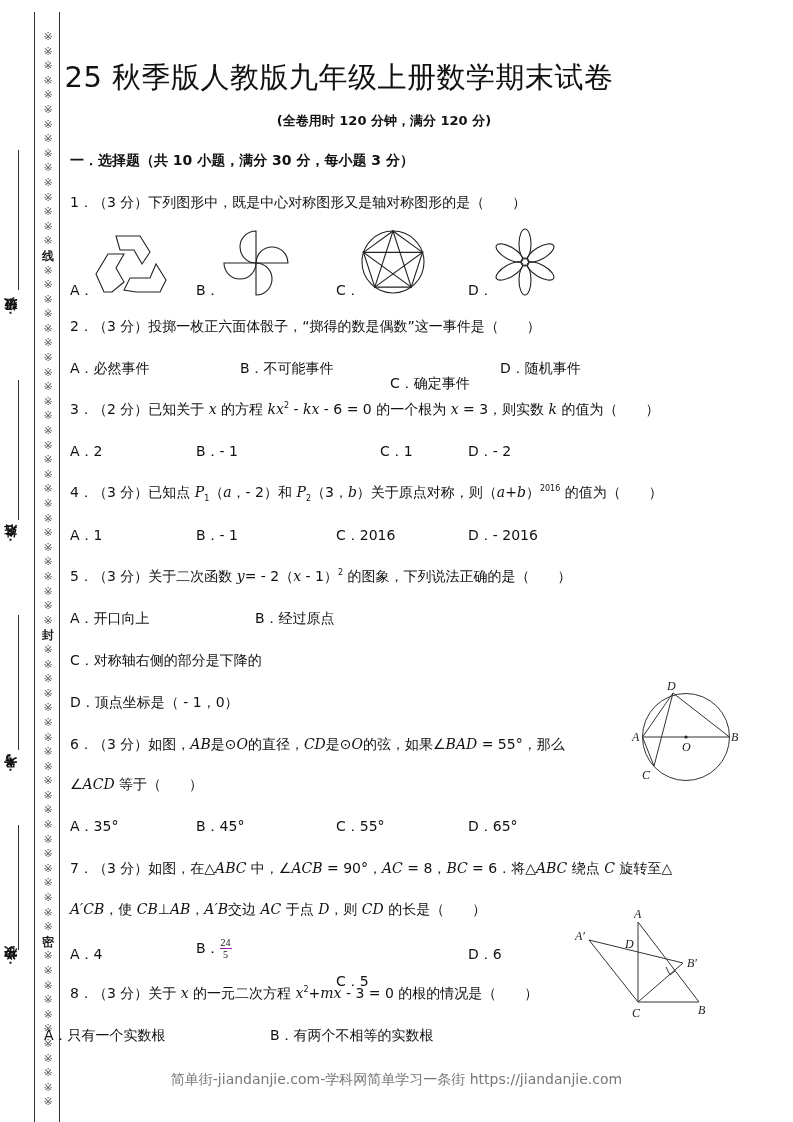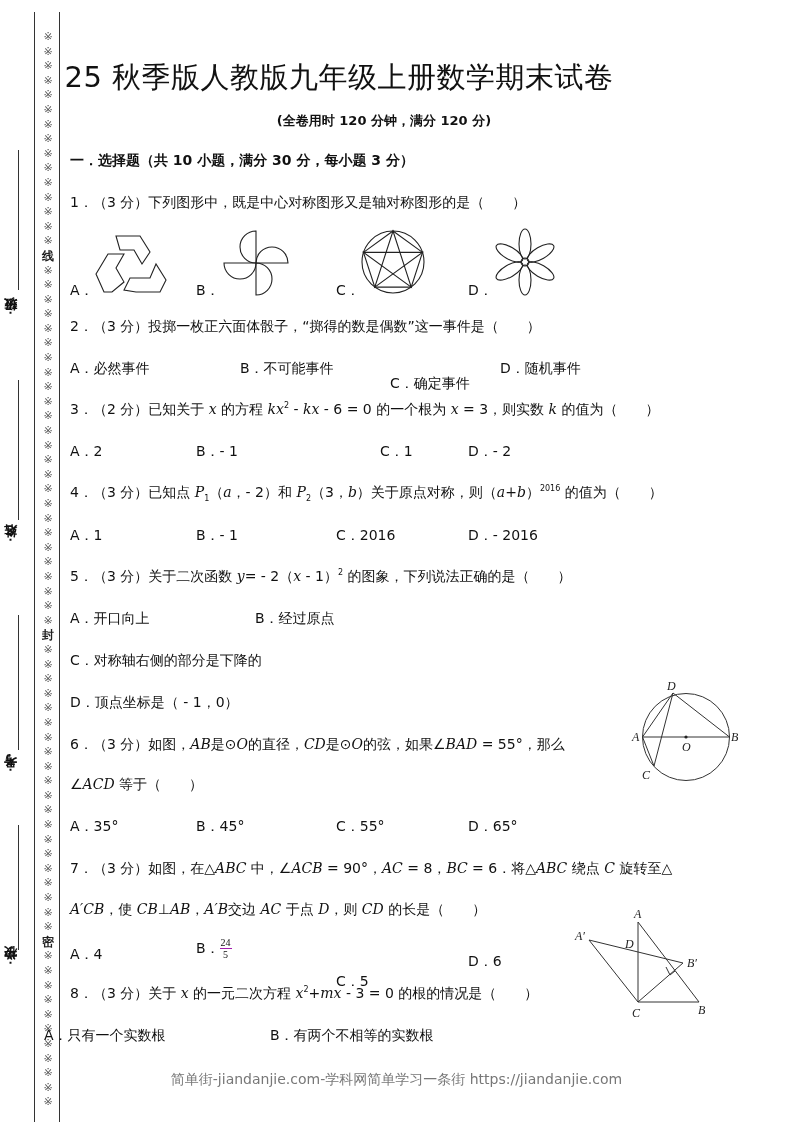--- a/index.html
+++ b/index.html
@@ -210,21 +210,21 @@
   <text x="47" y="15">D</text>
   <text x="22" y="104">C</text>
   <text x="62" y="76">O</text>
 </svg>
 
 <div class="q" style="top:860px;"><span>7．（3 分）如图，在△</span><i>ABC</i><span> 中，∠</span><i>ACB</i><span> = 90°，</span><i>AC</i><span> = 8，</span><i>BC</i><span> = 6．将△</span><i>ABC</i><span> 绕点 </span><i>C</i><span> 旋转至△</span></div>
 <div class="q" style="top:901px;"><i>A′CB</i><span>，使 </span><i>CB</i><span>⊥</span><i>AB</i><span>，</span><i>A′B</i><span>交边 </span><i>AC</i><span> 于点 </span><i>D</i><span>，则 </span><i>CD</i><span> 的长是（　　）</span></div>
 <div class="opt" style="left:70px;top:946px;">A．4</div>
 <div class="opt" style="left:196px;top:937px;"><span>B．</span><span class="frac"><span class="num">24</span><span class="den">5</span></span></div>
 <div class="opt" style="left:336px;top:946px;margin-top:27px;">C．5</div>
-<div class="opt" style="left:468px;top:946px;margin-top:7px;">D．6</div>
+<div class="opt" style="left:468px;top:946px;">D．6</div>
 
 <svg style="left:565px;top:900px;" width="160" height="125" viewBox="0 0 160 125">
   <g fill="none" stroke="#333" stroke-width="1">
     <line x1="73" y1="22" x2="73" y2="102"></line>
     <line x1="73" y1="22" x2="134" y2="102"></line>
     <line x1="73" y1="102" x2="134" y2="102"></line>
     <line x1="24" y1="40" x2="73" y2="102"></line>
     <line x1="24" y1="40" x2="118" y2="63"></line>
     <line x1="73" y1="102" x2="118" y2="63"></line>
     <polyline points="101,67 105,75 110,71"></polyline>

